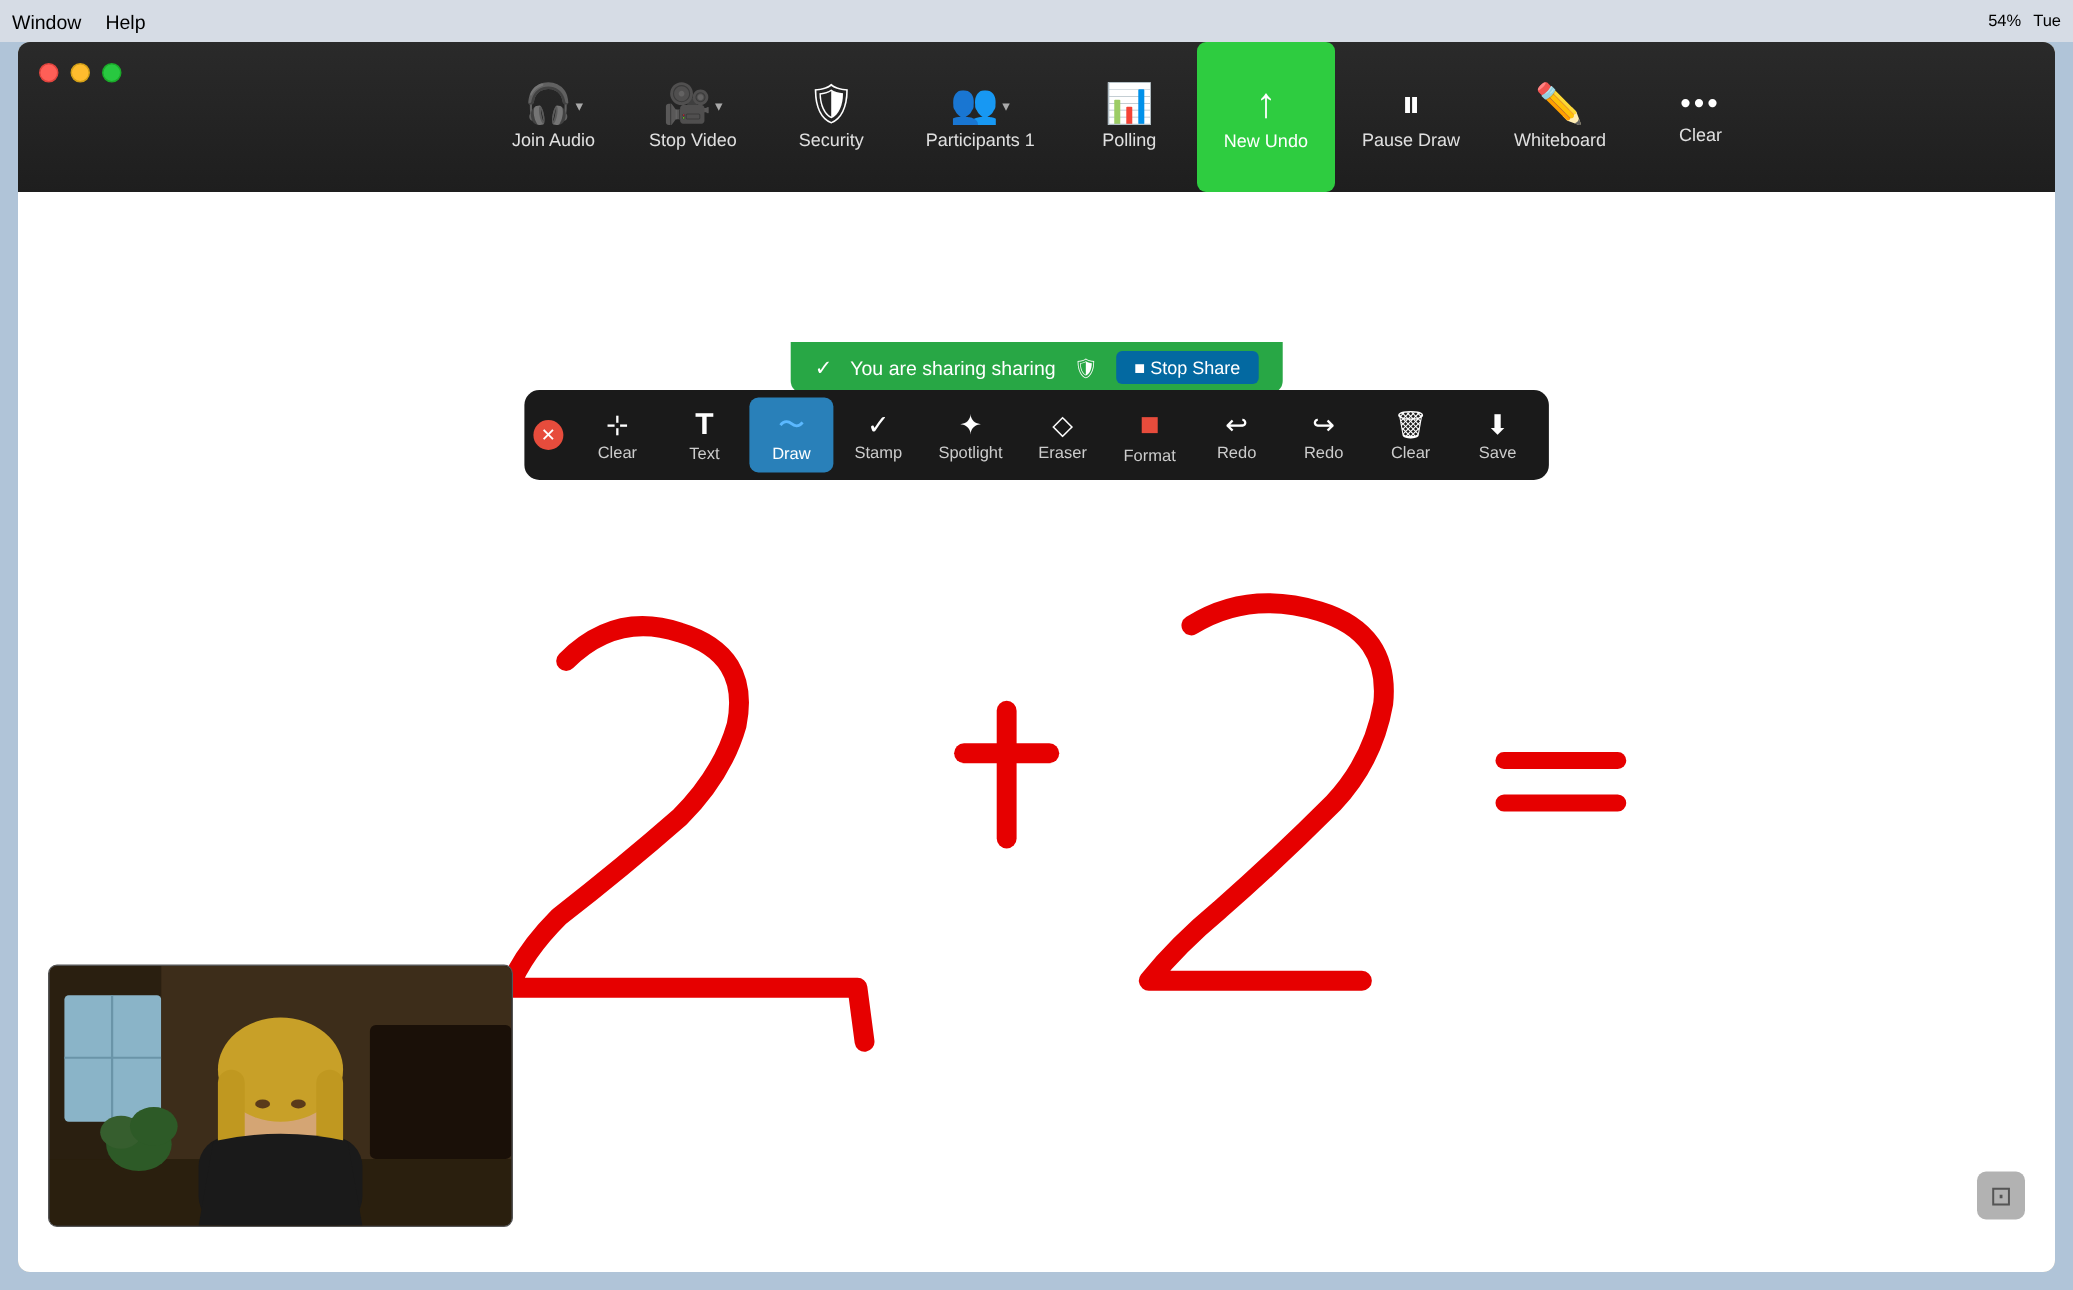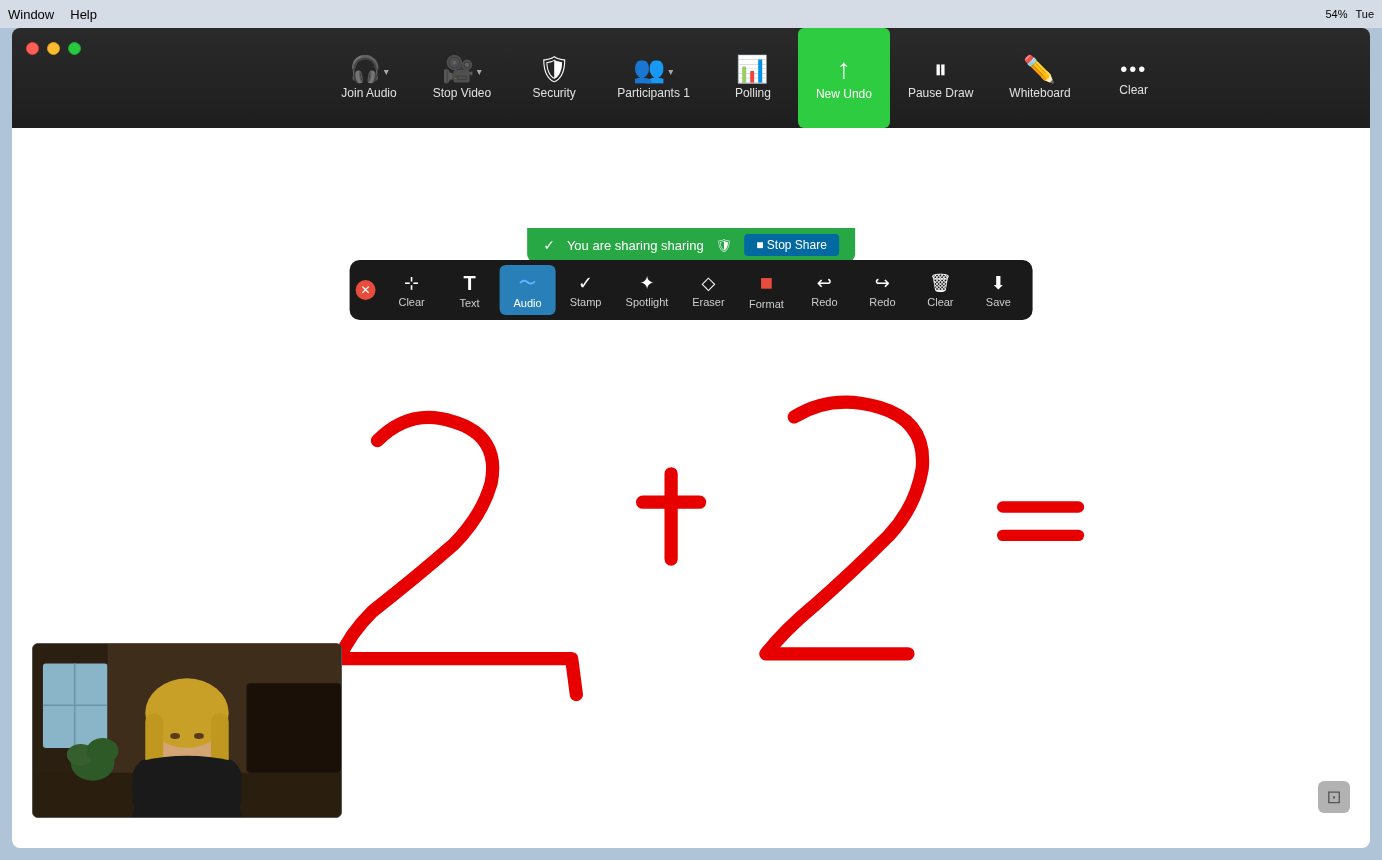--- a/index.html
+++ b/index.html
@@ -375,21 +375,21 @@
       <div class="anno-item">
         <span class="anno-item-icon">⊹</span>
         <span class="anno-item-label">Clear</span>
       </div>
       <div class="anno-item">
         <span class="anno-item-icon" style="font-size:20px;font-weight:bold;">T</span>
         <span class="anno-item-label">Text</span>
       </div>
       <div class="anno-item anno-active">
         <span class="anno-item-icon" style="color:#5bb8ff;">〜</span>
-        <span class="anno-item-label">Audio</span>
+        <span class="anno-item-label">Draw</span>
       </div>
       <div class="anno-item">
         <span class="anno-item-icon">✓</span>
         <span class="anno-item-label">Stamp</span>
       </div>
       <div class="anno-item">
         <span class="anno-item-icon">✦</span>
         <span class="anno-item-label">Spotlight</span>
       </div>
       <div class="anno-item">

